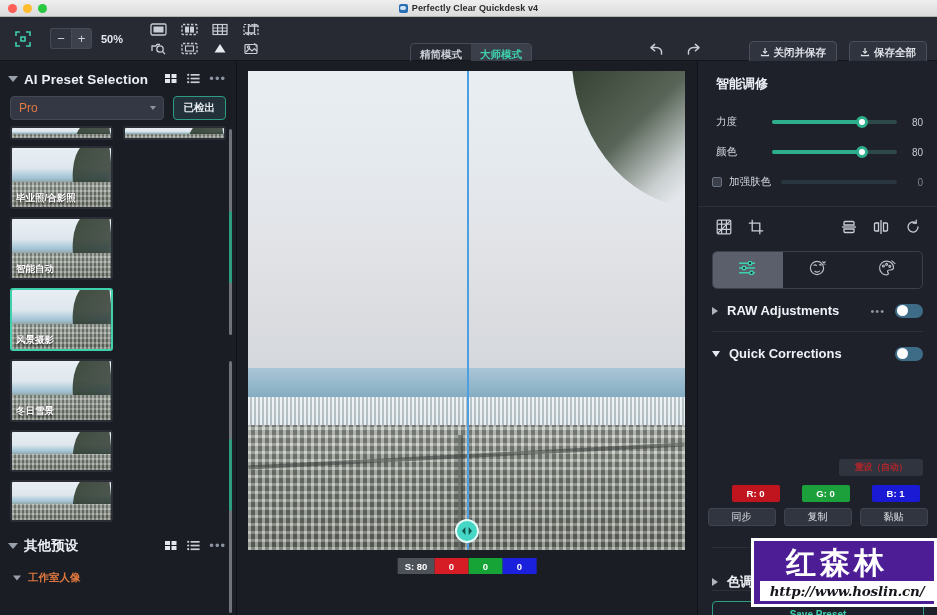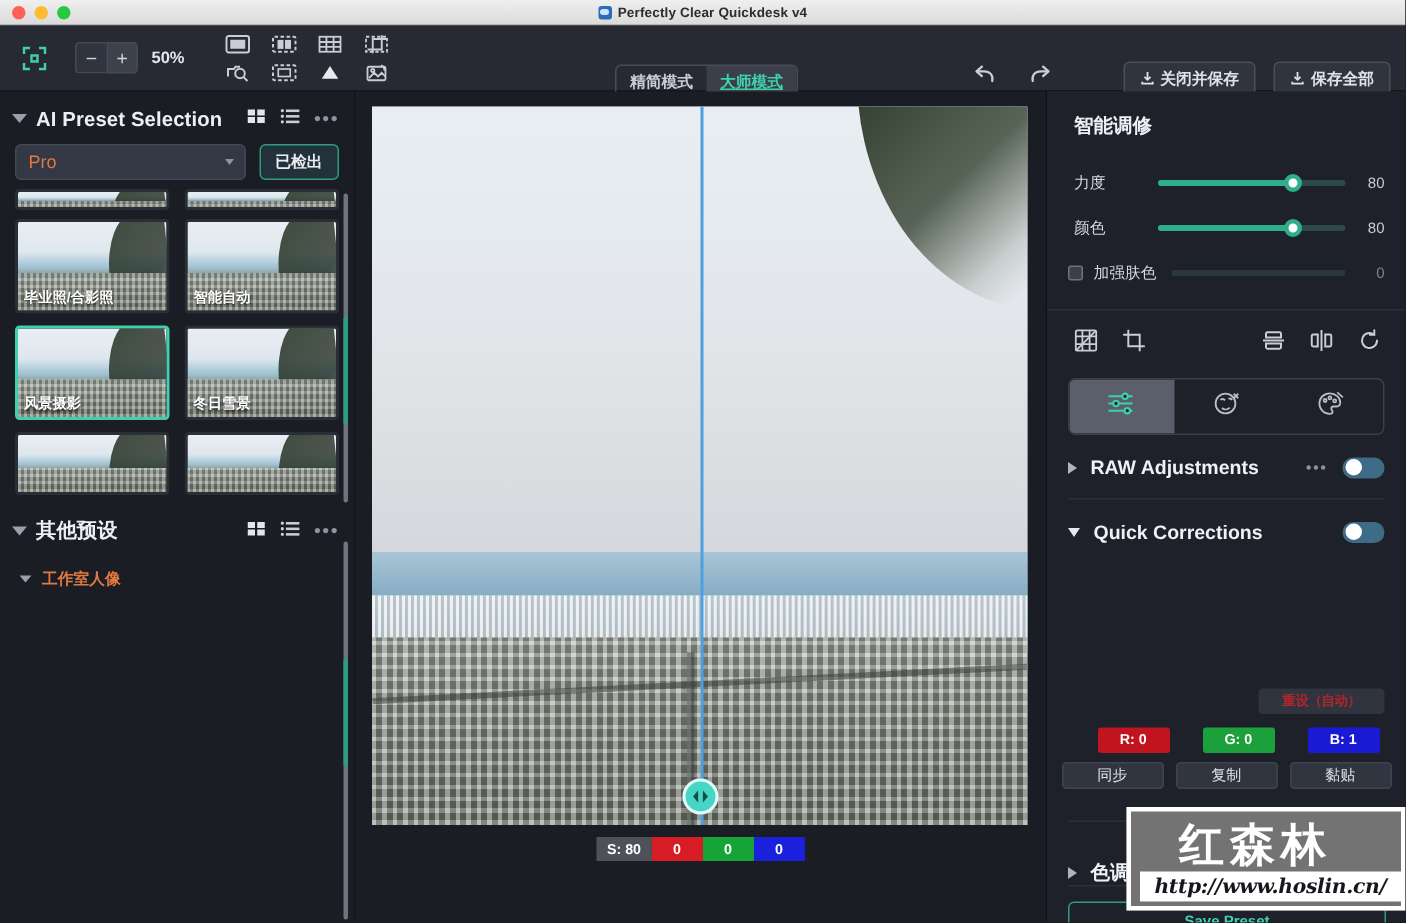--- a/index.html
+++ b/index.html
@@ -58,21 +58,21 @@
     display:flex; margin-left:24px; gap:9px;
   }
   .ig-col{ display:flex; flex-direction:column; align-items:center; gap:1px; }
   .ig-cell{ width:22px;height:18px; display:flex;align-items:center;justify-content:center; cursor:pointer;}
 
   .modes {
     position:absolute; left:410px; top:26px;
     display:flex; border:1px solid #474c58; border-radius:4px; overflow:hidden;
   }
   .mode { padding:4px 9px; font-size:10.5px; font-weight:bold; color:#c9cdd5; cursor:pointer; }
-  .mode.active { background:#3a3f4a; color:#3fd0ae;text-decoration:underline; }
+  .mode.active { background:#3a3f4a; color:#3fd0ae; }
 
   .undo-redo{ position:absolute; left:648px; top:25px; display:flex; gap:20px; }
   .ur{ cursor:pointer; }
 
   .tb-right { position:absolute; right:10px; top:24px; display:flex; gap:12px;}
   .tbtn{
     border:1px solid #4a4f5b; border-radius:4px; background:#30343e;
     padding:4px 10px; font-size:10.5px; font-weight:bold; color:#dfe2e8;
     display:flex; align-items:center; gap:4px; cursor:pointer;
   }
@@ -234,21 +234,21 @@
   .actbtn{ width:68px;height:18px;background:#31353f;border:1px solid #3f4450;border-radius:3px;
     display:flex;align-items:center;justify-content:center; font-size:10px; color:#dfe2e8; cursor:pointer;}
 
   .savepreset{ position:absolute; left:14px; top:540px; width:212px; height:26px;
     border:1px solid #2c9d80; border-radius:4px; display:flex;align-items:center;justify-content:center;
     font-size:10px; font-weight:bold; color:#3fd0ae; cursor:pointer;}
 
   
   .wm{
     position:absolute; left:751px; top:538px; width:186px; height:69px;
-    border:3px solid #fff; background:#737373; overflow:hidden;
+    border:3px solid #fff; background:#4c1d95; overflow:hidden;
   }
   .wm-cn{ position:absolute; left:32px; top:2px; font-size:30px; font-weight:bold; color:#fff;
     letter-spacing:4px; font-family:"DejaVu Sans", sans-serif; }
   .wm-url{
     position:absolute; left:6px; top:40px; width:174px; height:20px; background:#fff;
     color:#15171c; font-size:13.5px; font-style:italic; font-weight:bold;
     font-family:"DejaVu Serif", serif; display:flex;align-items:center;justify-content:center;
     letter-spacing:-.2px;
   }
 </style>
@@ -455,21 +455,21 @@
 
     <div class="tgrid" style="margin-top:-2px;">
       <div class="thumb cut">
           <div class="aerial"></div>
         </div>
       <div class="thumb cut">
           <div class="aerial"></div>
         </div>
     </div>
 
-    <div class="tgrid" style="margin-top:6px;">
+    <div class="tgrid" style="margin-top:6px;flex-direction:column;">
       <div class="thumb">
         <div class="aerial"></div>
         <div class="lbl">毕业照/合影照</div>
       </div>
       <div class="thumb">
         <div class="aerial"></div>
         <div class="lbl">智能自动</div>
       </div>
       <div class="thumb sel">
         <div class="aerial"></div>

